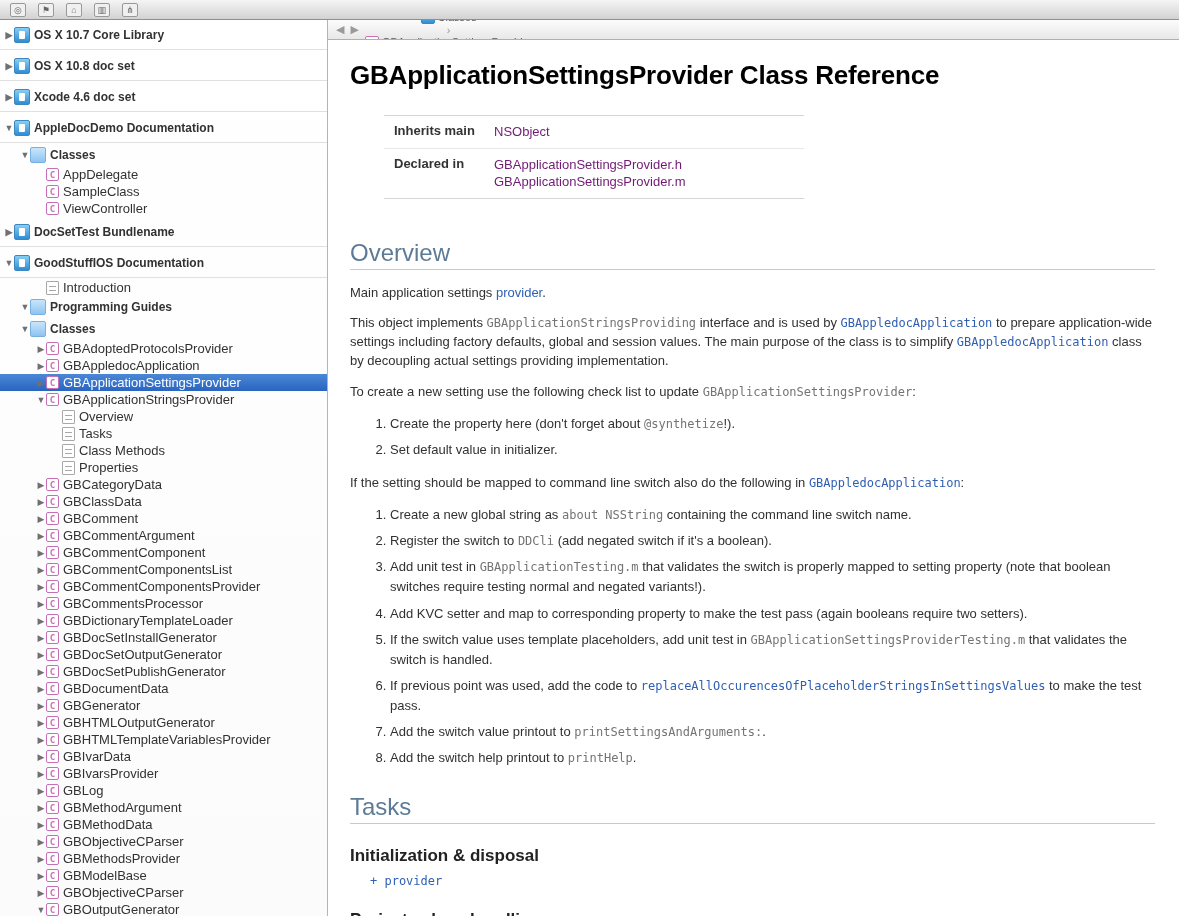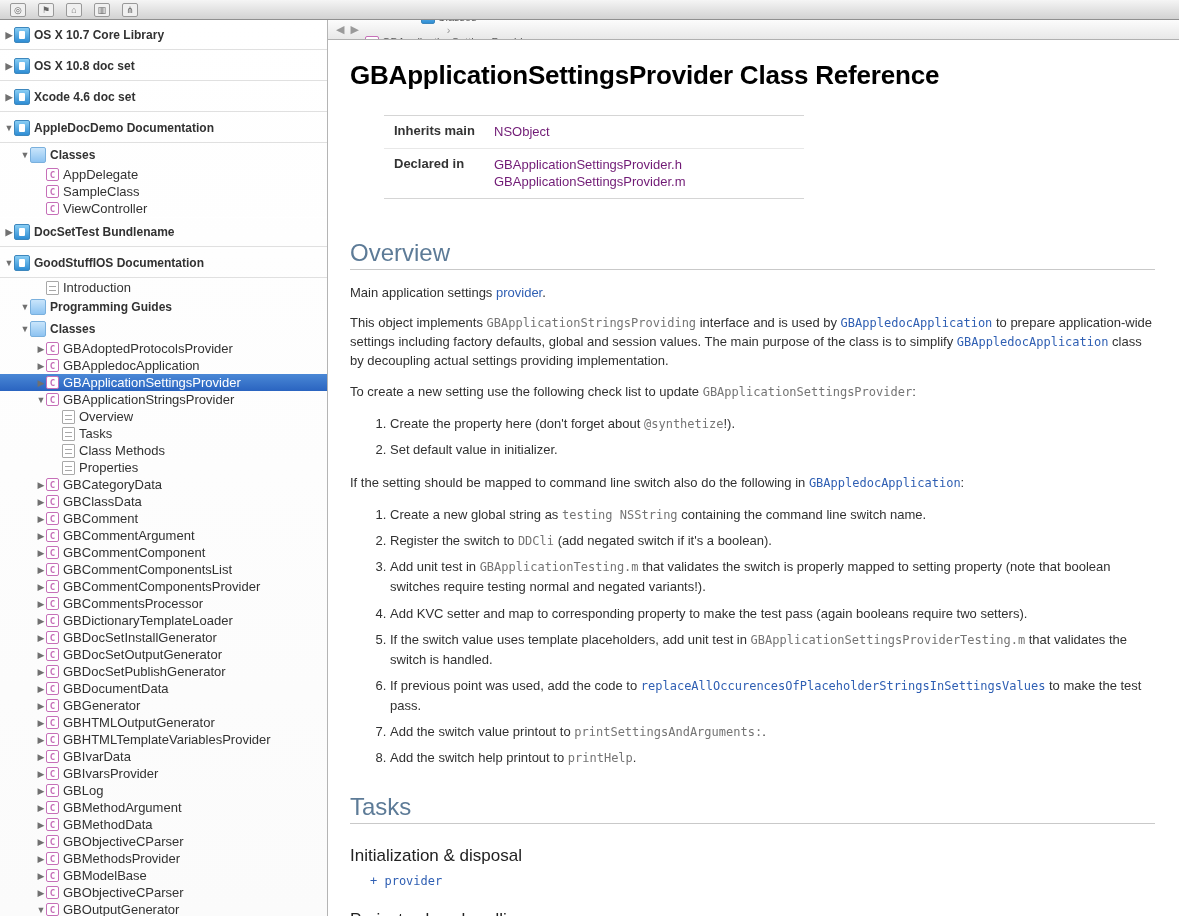--- a/index.html
+++ b/index.html
@@ -53,21 +53,21 @@
   .specrow:first-child{border-top:none;}
   .speck{width:100px;font-weight:bold;color:#333;}
   .specv{color:#701a75;line-height:1.35;}
   .doc h2{font-size:24px;font-weight:normal;color:#5d7b97;border-bottom:1px solid #c9c9c9;padding-bottom:2px;margin:24px 0 14px 0;}
   .doc p{font-size:13px;line-height:1.45;margin:0 0 12px 0;color:#313131;}
   .doc code{font-family:Menlo,Monaco,monospace;font-size:12px;color:#747474;}
   .doc a.codelink{font-family:Menlo,Monaco,monospace;font-size:12px;color:#2f5fb3;text-decoration:none;}
   .doc a.tlink{color:#2f5fb3;text-decoration:none;font-size:13px;}
   .doc ol{font-size:13px;line-height:1.55;color:#313131;margin:4px 0 14px 0;padding-left:40px;}
   .doc ol li{margin-bottom:6px;}
-  .doc h3{font-size:17px;font-weight:normal;color:#222;margin:22px 0 8px 0;}
+  .doc h3{font-size:17px;font-weight:bold;color:#222;margin:22px 0 8px 0;}
   .tasklist{font-family:Menlo,Monaco,monospace;font-size:12px;padding-left:16px;}
   .tasklist div{margin:4px 4px;color:#2f5fb3;}
 </style>
 </head>
 <body>
 
 <div class="root">
   <div class="topstrip">
     <span class="ticon">◎</span>
     <span class="ticon">⚑</span>
@@ -368,21 +368,21 @@
           <span>To create a new setting use the following check list to update </span><code>GBApplicationSettingsProvider</code><span>:</span>
         </p>
         <ol>
           <li><span>Create the property here (don't forget about </span><code>@synthetize</code><span>!).</span></li>
           <li>Set default value in initializer.</li>
         </ol>
         <p>
           <span>If the setting should be mapped to command line switch also do the following in </span><a class="codelink">GBAppledocApplication</a><span>:</span>
         </p>
         <ol>
-          <li><span>Create a new global string as </span><code>testing NSString</code><span> containing the command line switch name.</span></li>
+          <li><span>Create a new global string as </span><code>about NSString</code><span> containing the command line switch name.</span></li>
           <li><span>Register the switch to </span><code>DDCli</code><span> (add negated switch if it's a boolean).</span></li>
           <li><span>Add unit test in </span><code>GBApplicationTesting.m</code><span> that validates the switch is properly mapped to setting property (note that boolean switches require testing normal and negated variants!).</span></li>
           <li><span>Add KVC setter and map to corresponding property to make the test pass (again booleans require two setters).</span></li>
           <li><span>If the switch value uses template placeholders, add unit test in </span><code>GBApplicationSettingsProviderTesting.m</code><span> that validates the switch is handled.</span></li>
           <li><span>If previous point was used, add the code to </span><a class="codelink">replaceAllOccurencesOfPlaceholderStringsInSettingsValues</a><span> to make the test pass.</span></li>
           <li><span>Add the switch value printout to </span><code>printSettingsAndArguments:</code><span>.</span></li>
           <li><span>Add the switch help printout to </span><code>printHelp</code><span>.</span></li>
         </ol>
 
         <h2>Tasks</h2>

